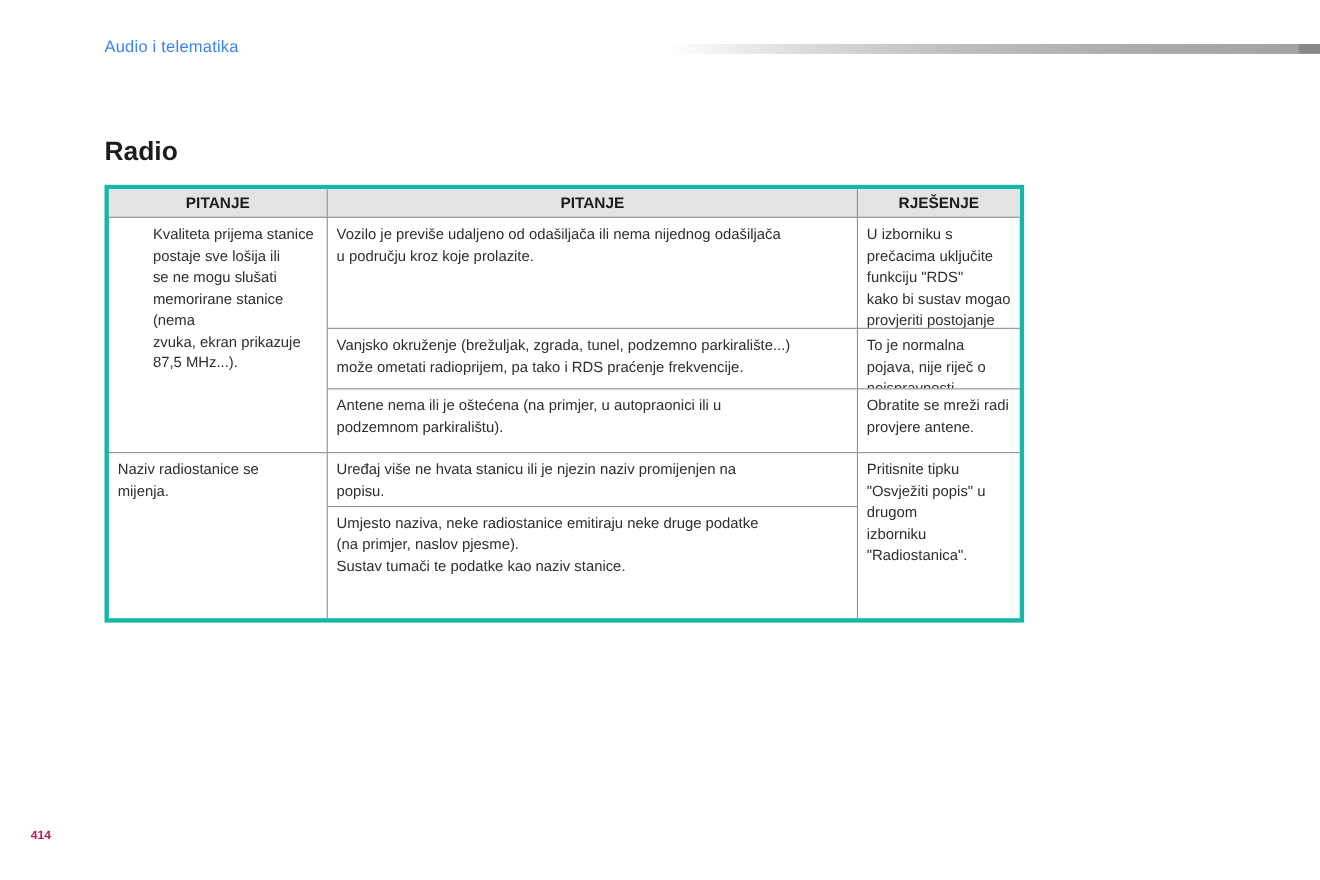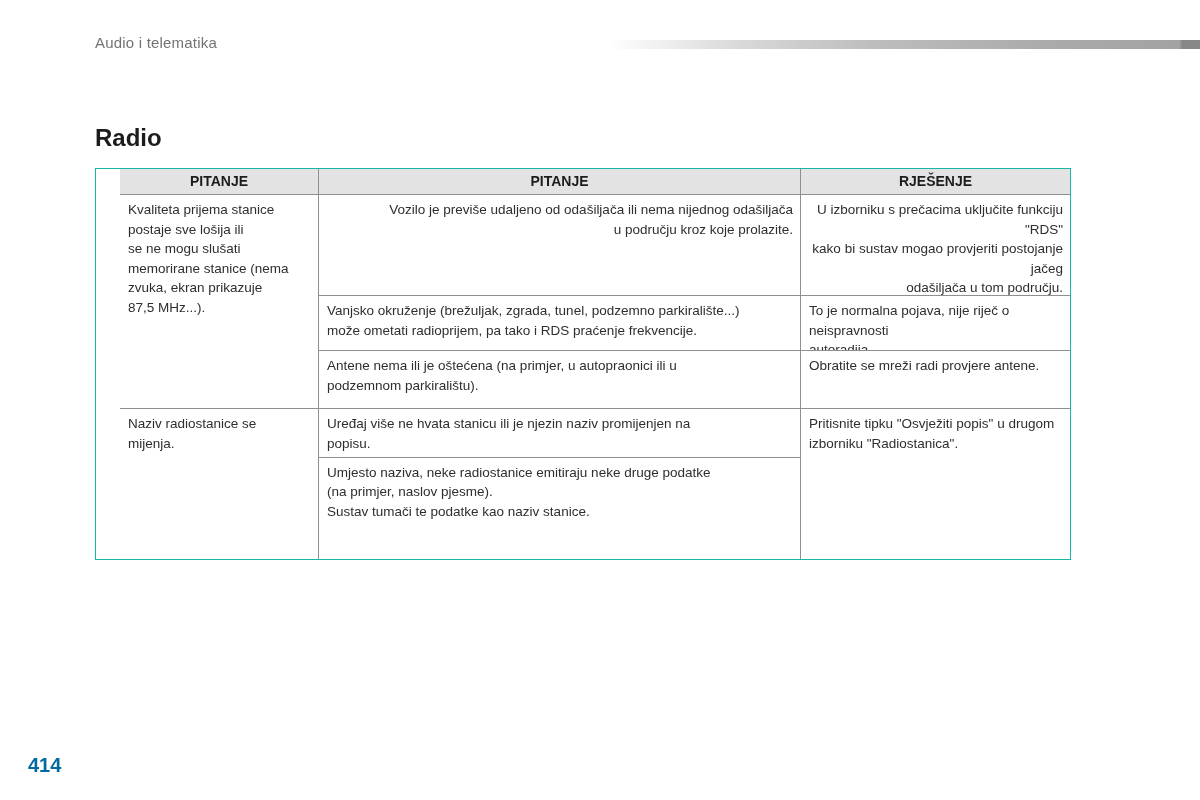--- a/index.html
+++ b/index.html
@@ -1,37 +1,37 @@
 <!DOCTYPE html>
 <html><head>
 <meta charset="utf-8">
 <style>
   * { margin: 0; padding: 0; box-sizing: border-box; }
   html, body { width: 1200px; height: 800px; background: #ffffff; overflow: hidden; }
   body { font-family: "Liberation Sans", sans-serif; color: #2e2e2e; position: relative; }
 
   .section-header {
     position: absolute; left: 95px; top: 34px;
-    font-size: 15px; color: #737373; letter-spacing: 0.2px;
+    font-size: 15px; color: #3b82f6; letter-spacing: 0.2px;
   }
   .gradient-bar {
     position: absolute; left: 608px; top: 40px; width: 592px; height: 9px;
     background: linear-gradient(to right,
       rgba(255,255,255,0) 0%, #d9d9d9 22%, #bdbdbd 45%,
       #aaaaaa 75%, #a3a3a3 96.5%, #878787 97%, #878787 100%);
   }
   .page-title {
     position: absolute; left: 95px; top: 124px;
     font-size: 24px; font-weight: bold; color: #1c1c1c; text-align: right;
   }
 
   .qa-table {
-    position: absolute; left: 95px; top: 168px; width: 976px;
-    border: 1px solid #14b8a6;
-    font-size: 13.5px; line-height: 19.5px; padding-left: 24px;
+    position: absolute; left: 95px; top: 168px; width: 836px;
+    border: 4px solid #14b8a6;
+    font-size: 13.5px; line-height: 19.5px;
   }
   .header-row { display: flex; height: 26px; background: #e3e3e3; border-bottom: 1px solid #8f8f8f; }
   .hcell {
     display: flex; align-items: center; justify-content: center;
     font-weight: bold; font-size: 14px; color: #1c1c1c;
   }
   .col-q { width: 198px; }
   .col-a { width: 482px; }
   .col-s { flex: 1; }
   .hcell + .hcell { border-left: 1px solid #8f8f8f; }
@@ -42,33 +42,33 @@
   .block2 { height: 151px; }
   .col { display: flex; flex-direction: column; }
   .col + .col { border-left: 1px solid #8f8f8f; }
 
   .cell {
     padding: 5px 7px 0 8px;
     white-space: pre-line;
     overflow: hidden;
   }
   .cell + .cell { border-top: 1px solid #8f8f8f; }
-  .h-full { height: 100%; }
-  .h100 { height: 100px; text-align: right; }
+  .h-full { height: 100%; margin-left: 32px; }
+  .h100 { height: 100px; }
   .h55  { height: 55px; }
   .h58  { height: 58px; }
   .h102 { height: 102px; }
   .h49  { height: 49px; }
   .h48  { height: 48px; }
   .h103 { height: 103px; }
   .h151 { height: 151px; }
 
   .page-number {
     position: absolute; left: 28px; top: 754px;
-    font-size: 20px; font-weight: bold; color: #0369a1;
+    font-size: 11px; font-weight: bold; color: #be185d;
   }
 </style>
 </head>
 <body>
 
 <div>
 
   <span class="section-header">Audio i telematika</span>
   <div class="gradient-bar"></div>
 

